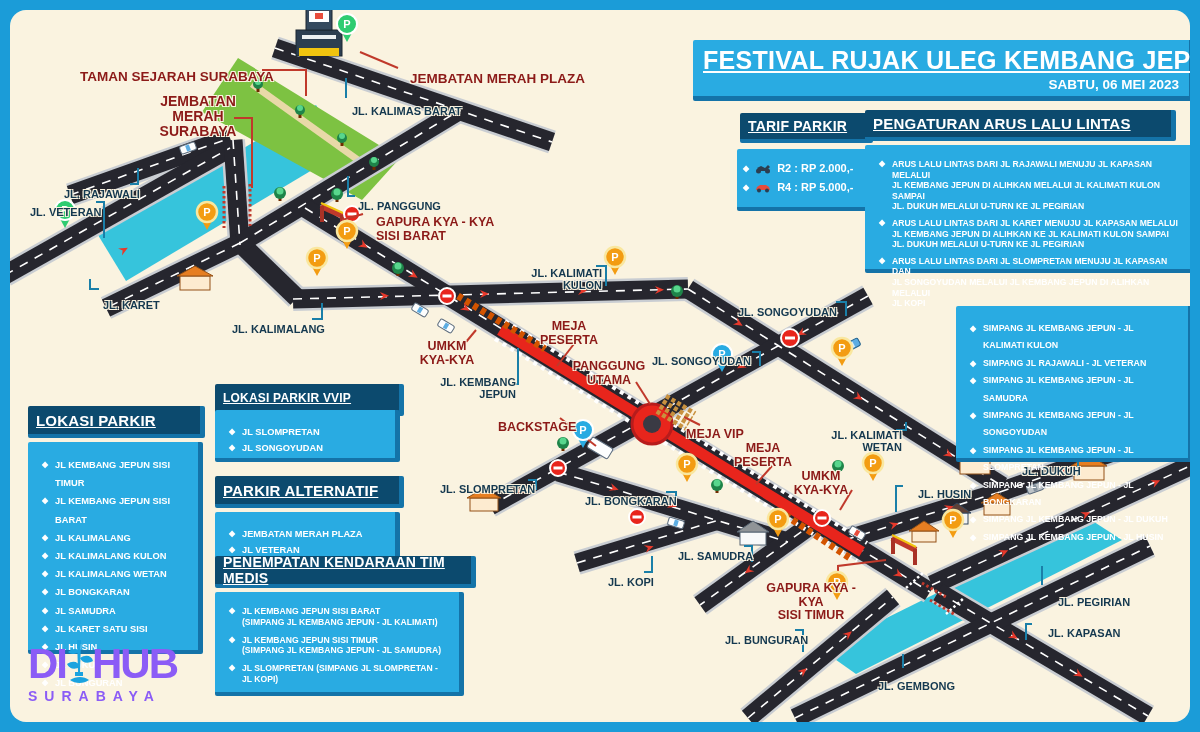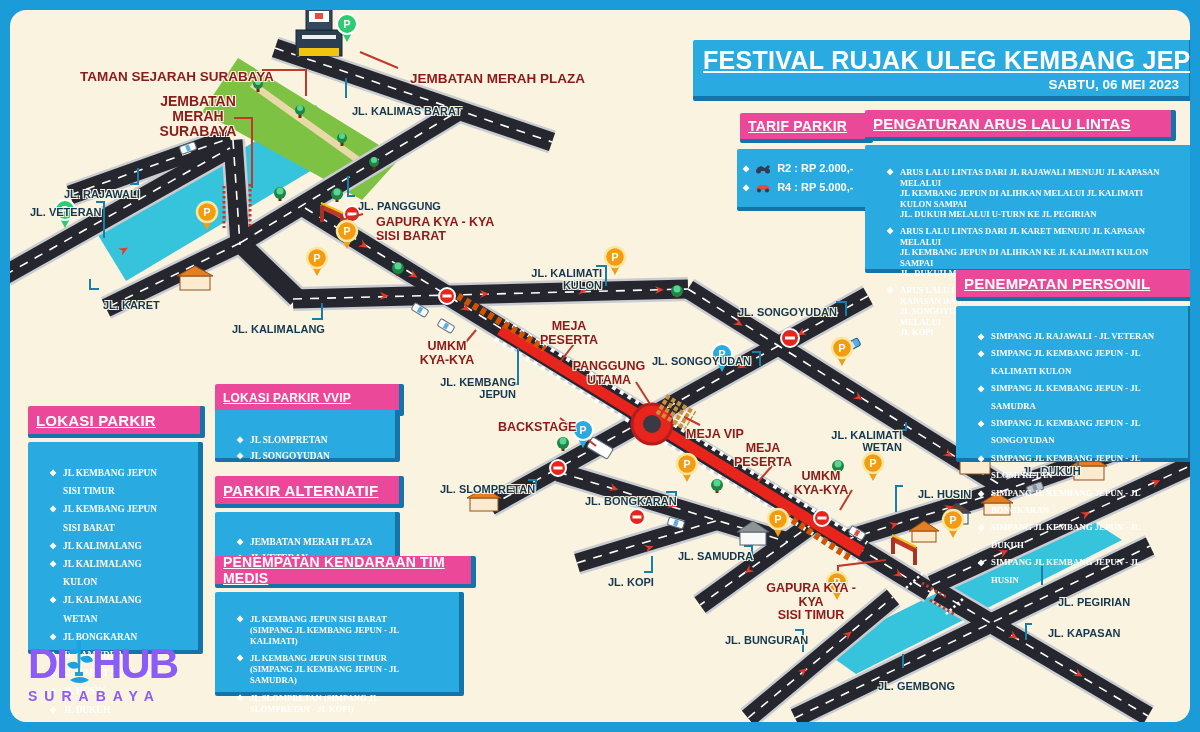--- a/index.html
+++ b/index.html
@@ -8,26 +8,26 @@
   .maplayer{position:absolute;left:0;top:0;width:1180px;height:712px;}
 
   
   .slabel{position:absolute;color:#14384F;font-weight:bold;font-size:11px;line-height:12px;white-space:pre-line;
           text-shadow:-1px -1px 0 #FAF3E0,1px -1px 0 #FAF3E0,-1px 1px 0 #FAF3E0,1px 1px 0 #FAF3E0;}
   .vlabel{position:absolute;color:#8C1A18;font-weight:bold;font-size:12.5px;line-height:13.5px;white-space:pre-line;
           text-shadow:-1px -1px 0 #FAF3E0,1px -1px 0 #FAF3E0,-1px 1px 0 #FAF3E0,1px 1px 0 #FAF3E0;}
   .ta-r{text-align:right;} .ta-c{text-align:center;}
 
   
-  .hbox{position:absolute;background:#ec4899;border-right:5px solid #1473A8;border-bottom:4px solid #1473A8;
+  .hbox{position:absolute;background:#0c4a6e;border-right:5px solid #1473A8;border-bottom:4px solid #1473A8;
         border-radius:2px;color:#fff;font-weight:bold;display:flex;align-items:center;padding:0 8px;}
   .hbox span{text-decoration:underline;letter-spacing:.2px;}
   .bbox{position:absolute;background:#29ABE2;border-right:5px solid #1473A8;border-bottom:4px solid #1473A8;
         border-radius:2px;color:#fff;font-weight:bold;padding:6px 6px;}
-  .bbox ul{list-style:none;margin:16px;padding:0;font-family:Liberation Serif, serif;}
+  .bbox ul{list-style:none;margin:8px;padding:0;}
   .bbox li{position:relative;padding-left:13px;white-space:pre-line;}
   .bbox li::before{content:"\25C6";position:absolute;left:0;top:0;font-size:8px;}
 
   .titlebox{position:absolute;left:683px;top:30px;width:503px;height:61px;background:#29ABE2;
             border-right:7px solid #1473A8;border-bottom:5px solid #1473A8;border-radius:2px;
             color:#fff;padding:6px 10px 0 10px;box-sizing:border-box;}
   .titlebox .t{font-weight:bold;font-size:25px;letter-spacing:.3px;text-decoration:underline;text-align:center;white-space:nowrap;}
   .titlebox .d{font-weight:bold;font-size:13.5px;text-align:right;margin-top:2px;}
 
   .tarif-row{display:flex;align-items:center;gap:6px;font-size:11px;font-weight:bold;margin:7px 0;}
@@ -562,27 +562,24 @@
 JL. DUKUH MELALUI U-TURN KE JL PEGIRIAN</li>
     <li style="margin-bottom:6px">ARUS LALU LINTAS DARI JL KARET MENUJU JL KAPASAN MELALUI
 JL KEMBANG JEPUN DI ALIHKAN KE JL KALIMATI KULON SAMPAI
 JL. DUKUH MELALUI U-TURN KE JL PEGIRIAN</li>
     <li>ARUS LALU LINTAS DARI JL SLOMPRETAN MENUJU JL KAPASAN DAN
 JL SONGOYUDAN MELALUI JL KEMBANG JEPUN DI ALIHKAN MELALUI
 JL KOPI</li>
   </ul>
 </div>
 
-<div class="hbox" style="left:946px;top:260px;width:218px;height:27px;font-size:15px">
-        <span>PENEMPATAN PERSONIL</span>
-      </div>
 <div class="bbox" style="left:946px;top:296px;width:220px;height:140px;font-size:8.8px;line-height:17.4px">
   <ul>
+    <li>SIMPANG JL KEMBANG JEPUN - JL KALIMATI KULON</li>
     <li>SIMPANG JL RAJAWALI - JL VETERAN</li>
-    <li>SIMPANG JL KEMBANG JEPUN - JL KALIMATI KULON</li>
     <li>SIMPANG JL KEMBANG JEPUN - JL SAMUDRA</li>
     <li>SIMPANG JL KEMBANG JEPUN - JL SONGOYUDAN</li>
     <li>SIMPANG JL KEMBANG JEPUN - JL SLOMPRETAN</li>
     <li>SIMPANG JL KEMBANG JEPUN - JL BONGKARAN</li>
     <li>SIMPANG JL KEMBANG JEPUN - JL DUKUH</li>
     <li>SIMPANG JL KEMBANG JEPUN - JL HUSIN</li>
   </ul>
 </div>
 
 <div class="hbox" style="left:18px;top:396px;width:156px;height:28px;font-size:15px">

